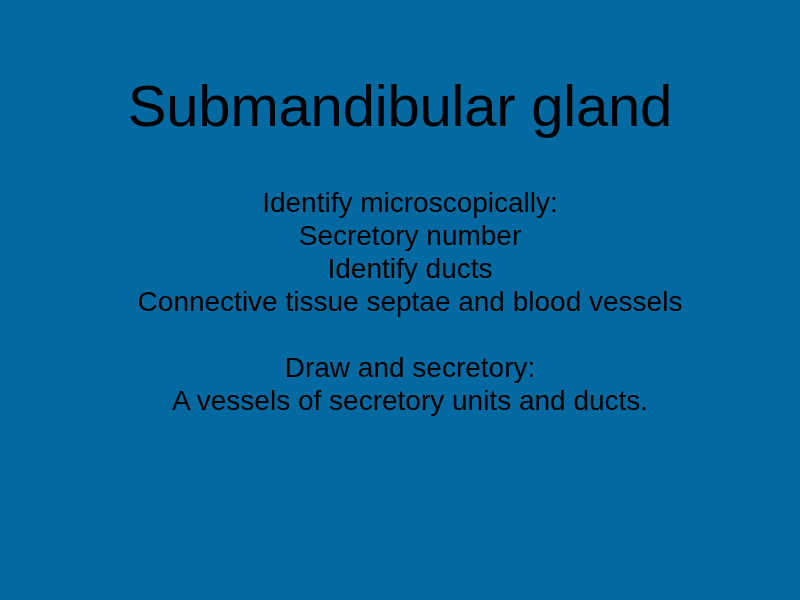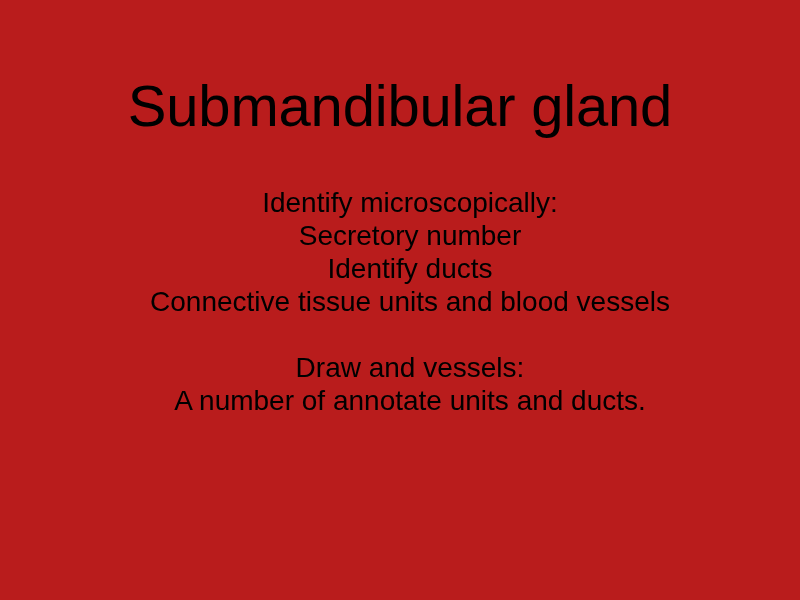--- a/index.html
+++ b/index.html
@@ -12,21 +12,21 @@
     height: 600px;
     background: #ffffff;
     font-family: "Liberation Sans", sans-serif;
     color: #000000;
     overflow: hidden;
   }
   .slide {
     position: relative;
     width: 800px;
     height: 600px;
-    background: #b91c1c;
+    background: #0369a1;
     box-sizing: border-box;
   }
   .slide-title {
     position: absolute;
     left: 0;
     top: 34px;
     width: 800px;
     text-align: center;
     font-size: 58px;
     font-weight: 400;
@@ -67,23 +67,23 @@
   <h1 class="slide-title">Submandibular gland</h1>
 
   <div class="body-block">
 
     <div class="body-line">Identify microscopically:</div>
 
     <div class="body-line">Secretory number</div>
 
     <div class="body-line">Identify ducts</div>
 
-    <div class="body-line">Connective tissue units and blood vessels</div>
+    <div class="body-line">Connective tissue septae and blood vessels</div>
 
     <div class="body-line spacer"></div>
 
-    <div class="body-line">Draw and vessels:</div>
+    <div class="body-line">Draw and secretory:</div>
 
-    <div class="body-line">A number of annotate units and ducts.</div>
+    <div class="body-line">A vessels of secretory units and ducts.</div>
 
   </div>
 
 </div>
 
 </body></html>

